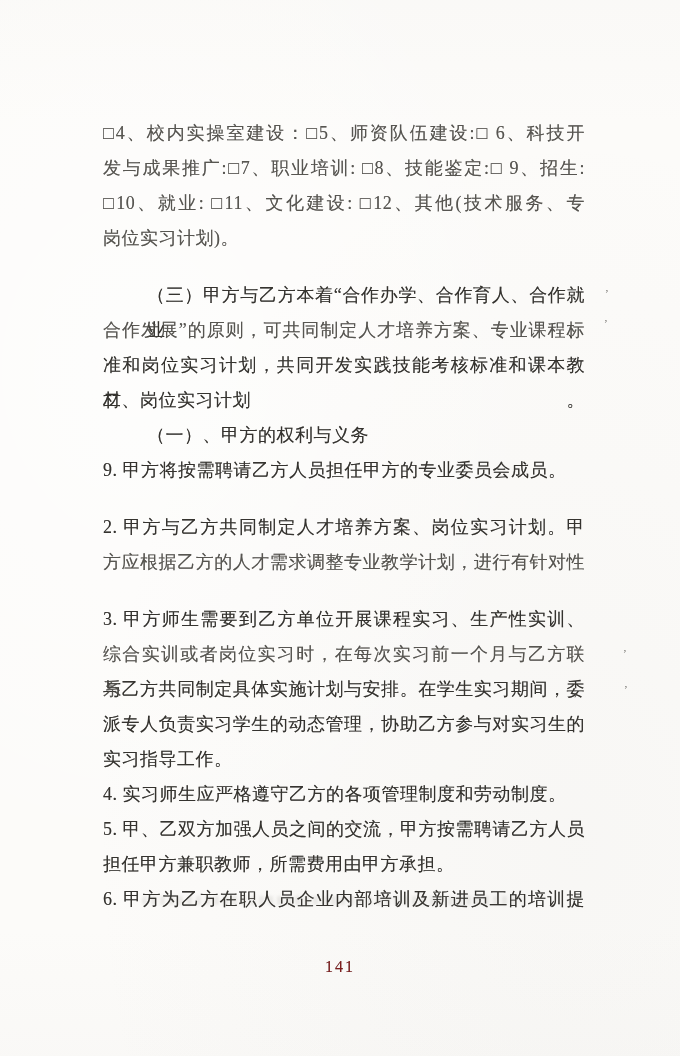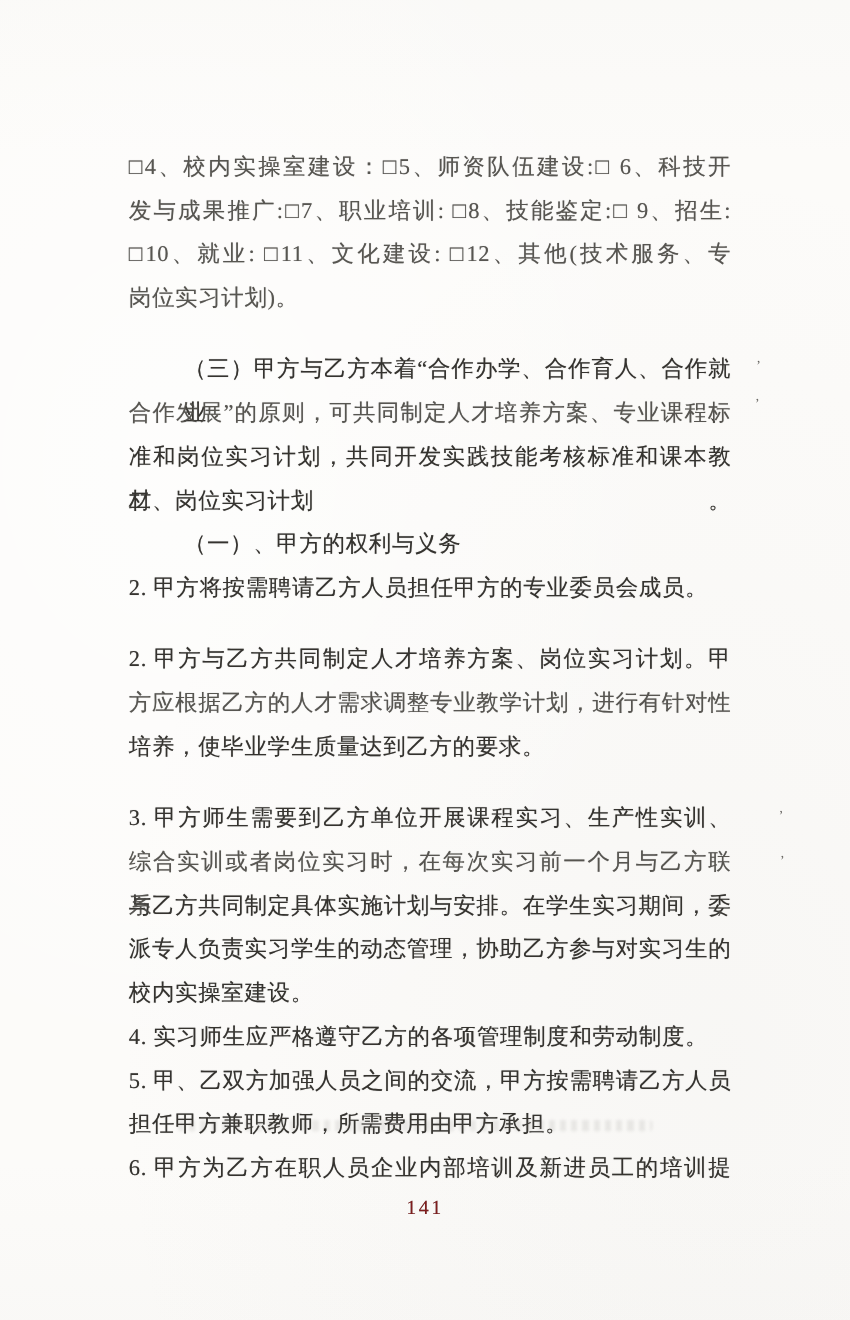--- a/index.html
+++ b/index.html
@@ -102,29 +102,28 @@
   <div class="text-block">
     <div class="line justify faded">□4、校内实操室建设：□5、师资队伍建设:□ 6、科技开</div>
     <div class="line justify faded">发与成果推广:□7、职业培训: □8、技能鉴定:□ 9、招生:</div>
     <div class="line justify faded">□10、就业: □11、文化建设: □12、其他(技术服务、专</div>
     <div class="line faded">岗位实习计划)。</div>
     <div class="line indent justify gap">（三）甲方与乙方本着“合作办学、合作育人、合作就业、</div>
     <div class="line justify faded">合作发展”的原则，可共同制定人才培养方案、专业课程标</div>
     <div class="line justify">准和岗位实习计划，共同开发实践技能考核标准和课本教材。</div>
     <div class="line">二、岗位实习计划</div>
     <div class="line indent">（一）、甲方的权利与义务</div>
-    <div class="line">2. 甲方将按需聘请乙方人员担任甲方的专业委员会成员。</div>
+    <div class="line">9. 甲方将按需聘请乙方人员担任甲方的专业委员会成员。</div>
     <div class="line justify gap">2. 甲方与乙方共同制定人才培养方案、岗位实习计划。甲</div>
     <div class="line justify faded">方应根据乙方的人才需求调整专业教学计划，进行有针对性</div>
-    <div class="line">培养，使毕业学生质量达到乙方的要求。</div>
     <div class="line justify gap">3. 甲方师生需要到乙方单位开展课程实习、生产性实训、</div>
     <div class="line justify faded">综合实训或者岗位实习时，在每次实习前一个月与乙方联系，</div>
     <div class="line justify">与乙方共同制定具体实施计划与安排。在学生实习期间，委</div>
     <div class="line justify">派专人负责实习学生的动态管理，协助乙方参与对实习生的</div>
-    <div class="line">校内实操室建设。</div>
+    <div class="line">实习指导工作。</div>
     <div class="line">4. 实习师生应严格遵守乙方的各项管理制度和劳动制度。</div>
     <div class="line justify">5. 甲、乙双方加强人员之间的交流，甲方按需聘请乙方人员</div>
     <div class="line">担任甲方兼职教师，所需费用由甲方承担。</div>
     <div class="line justify">6. 甲方为乙方在职人员企业内部培训及新进员工的培训提</div>
   </div>
 
   <div class="bleed"></div>
 
   <span class="speck" style="left:605px; top:288px;">’</span>
   <span class="speck" style="left:604px; top:318px;">’</span>

